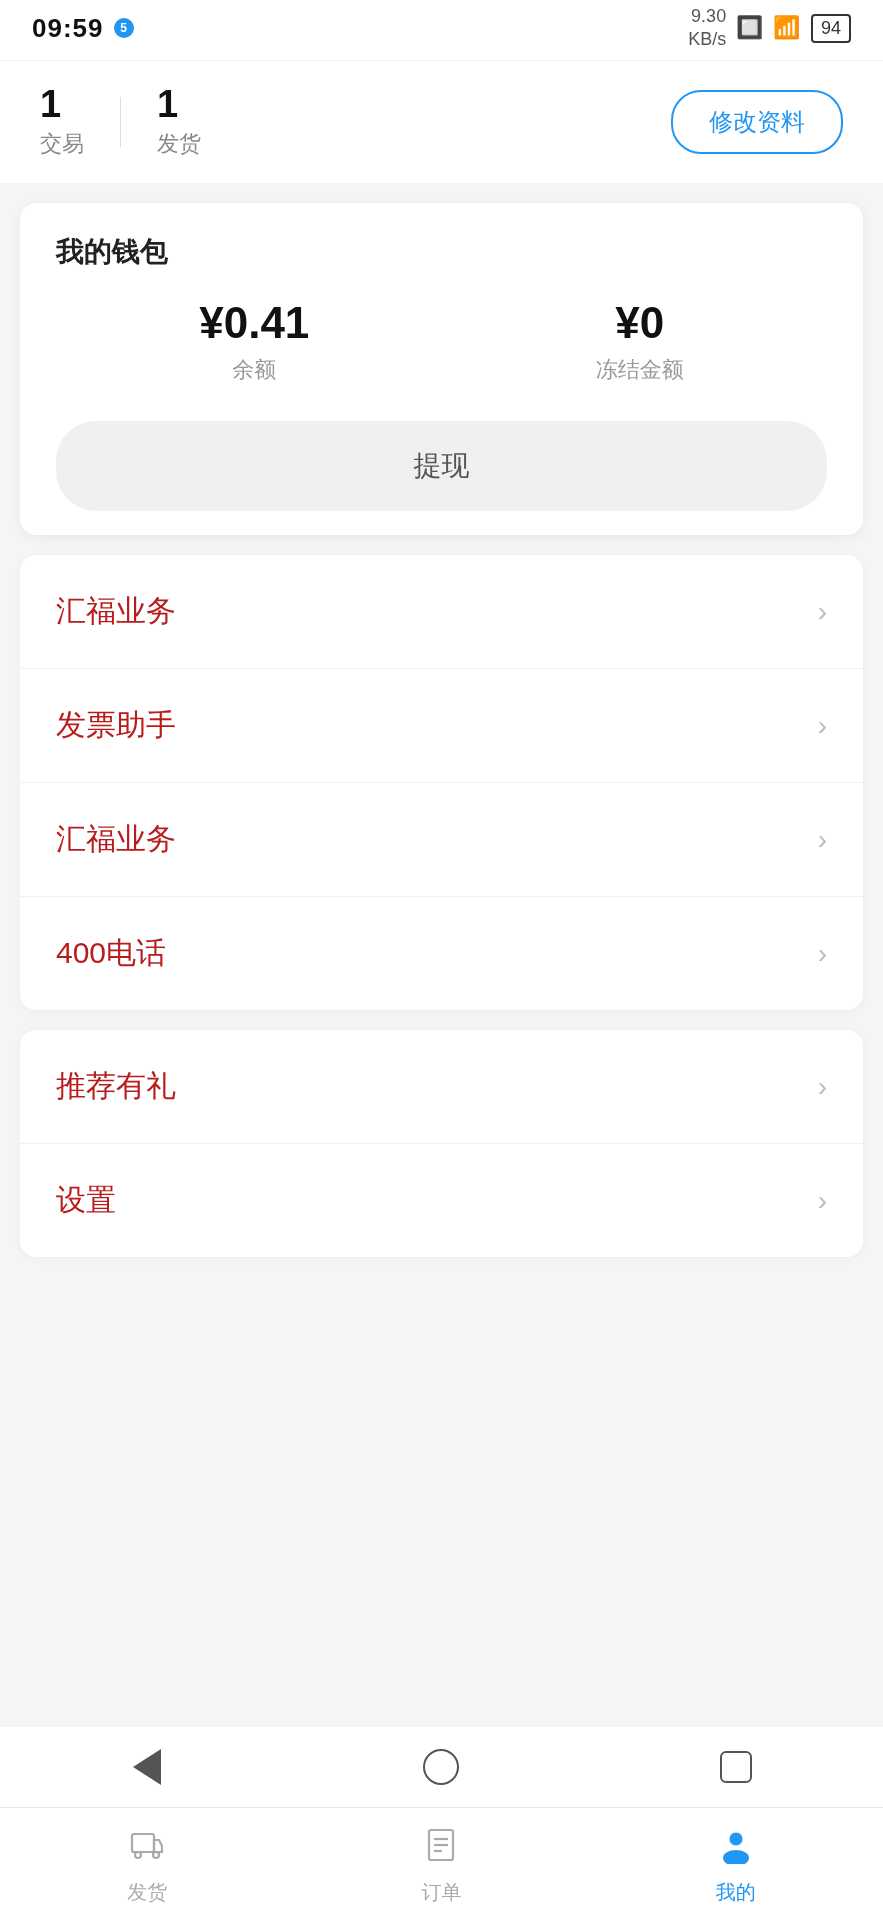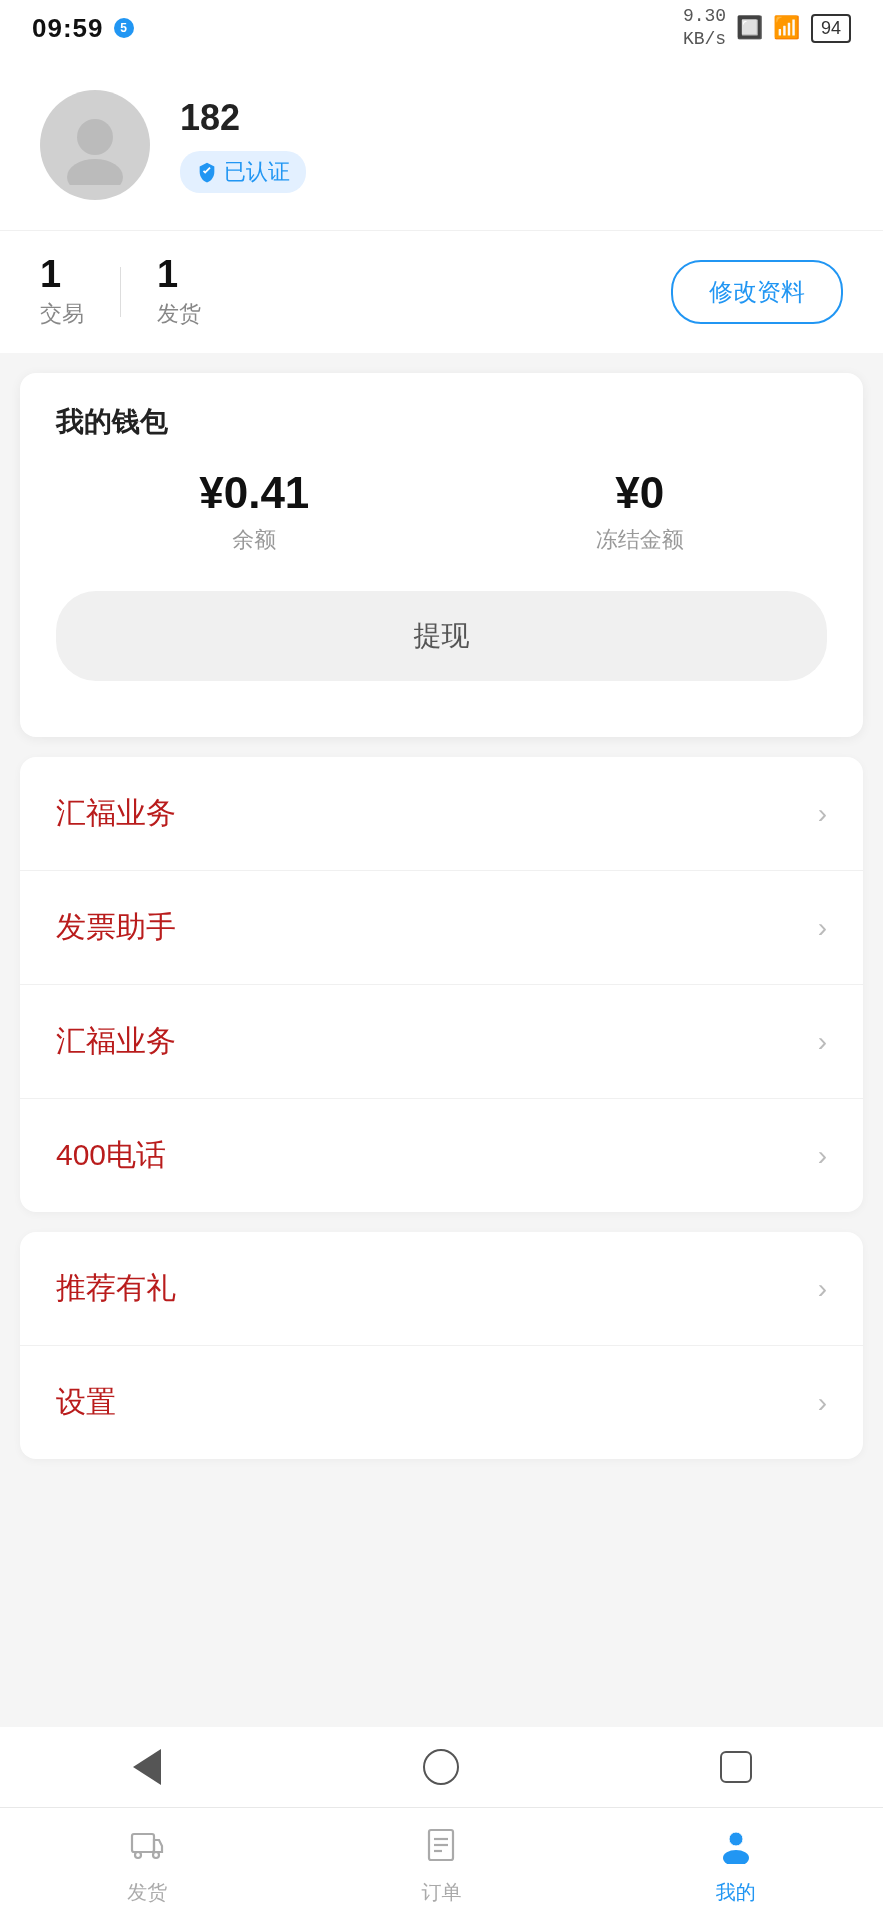--- a/index.html
+++ b/index.html
@@ -129,21 +129,21 @@
       padding: 14px 36px;
       font-size: 24px;
       cursor: pointer;
     }
 
     
     .wallet-section {
       margin: 20px 20px 0 20px;
       background: #fff;
       border-radius: 16px;
-      padding: 30px 36px 56px 36px;
+      padding: 30px 36px 24px 36px;
       box-shadow: 0 2px 12px rgba(0,0,0,0.06);
     }
     .wallet-title {
       font-size: 28px;
       font-weight: 600;
       color: #222;
       margin-bottom: 30px;
     }
     .wallet-amounts {
       display: flex;
@@ -317,45 +317,27 @@
 <body>
 
 <div class="main-content">
 
   <div class="status-bar">
     <div style="display:flex; align-items:center; gap:10px;">
       <span class="status-time">09:59</span>
       <div class="notification-dot">5</div>
     </div>
     <div class="status-icons">
-      <span style="font-size:18px; color:#555; text-align:right; line-height:1.3;font-family:Liberation Mono, monospace;">9.30<br>KB/s</span>
+      <span style="font-size:18px; color:#555; text-align:right; line-height:1.3;">9.30<br>KB/s</span>
       <span style="font-size:22px;">🔲</span>
       <span style="font-size:22px;">📶</span>
       <span style="font-size:18px; border:2px solid #333; border-radius:4px; padding:2px 8px; color:#333;">94</span>
     </div>
   </div>
 
-  <div class="profile-section">
-    <div class="avatar-container">
-      <svg width="80" height="80" viewBox="0 0 80 80">
-        <circle cx="40" cy="32" r="18" fill="#bbb"></circle>
-        <ellipse cx="40" cy="72" rx="28" ry="18" fill="#bbb"></ellipse>
-      </svg>
-    </div>
-    <div class="profile-info">
-      <span class="profile-name">182</span>
-      <div class="verified-badge">
-        <svg width="22" height="22" viewBox="0 0 24 24">
-          <path d="M12 2L4 6v6c0 5.25 3.5 10.15 8 11.35C16.5 22.15 20 17.25 20 12V6L12 2z" fill="#2196F3"></path>
-          <path d="M10 14l-2.5-2.5 1.4-1.4L10 11.2l4.6-4.6 1.4 1.4L10 14z" fill="white"></path>
-        </svg>
-        <span>已认证</span>
-      </div>
-    </div>
-  </div>
 
   <div class="stats-section">
     <div class="stat-item">
       <span class="stat-number">1</span>
       <span class="stat-label">交易</span>
     </div>
     <div class="stat-divider"></div>
     <div class="stat-item">
       <span class="stat-number">1</span>
       <span class="stat-label">发货</span>

